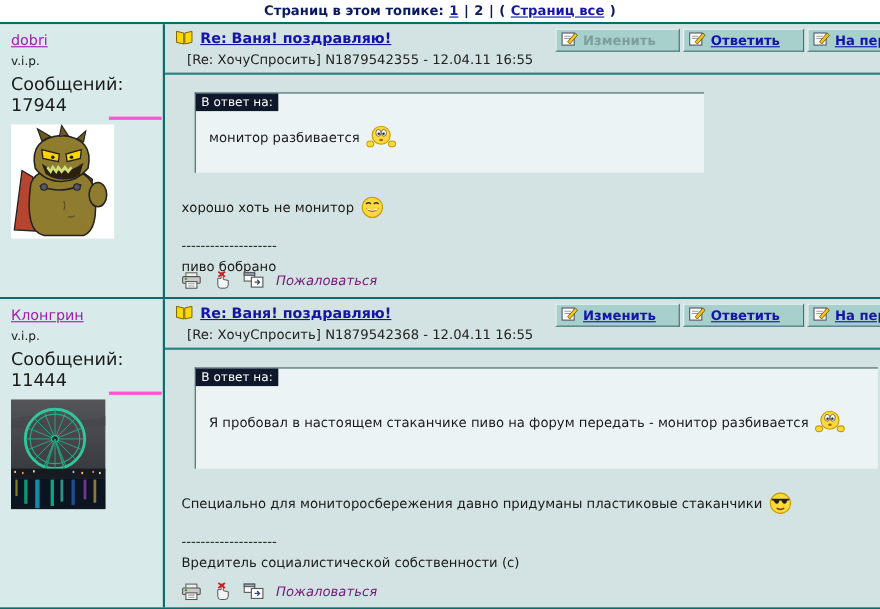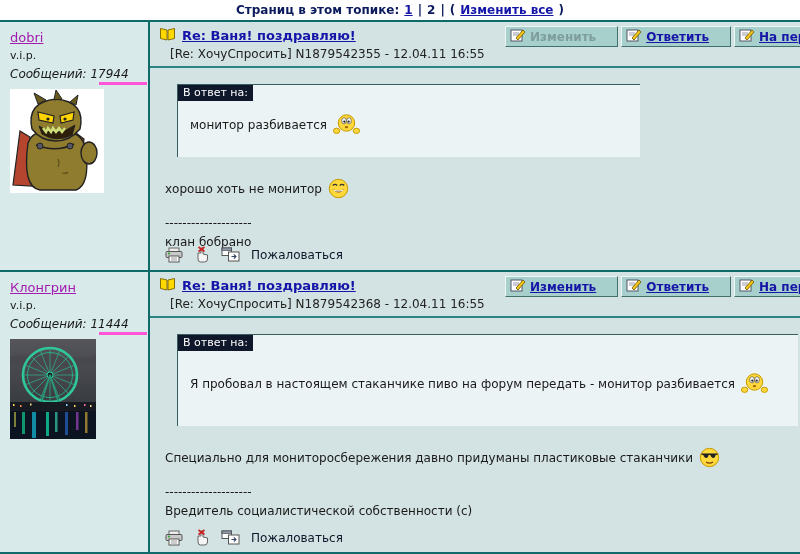--- a/index.html
+++ b/index.html
@@ -20,21 +20,21 @@
   .post-row { display: flex; border-bottom: 2px solid #0f6a6a; }
   .row1 { height: 250px; }
   .row2 { height: 282px; }
   
   .sidebar {
     width: 150px; min-width: 150px; background: #d9eaea;
     border-right: 2px solid #0f6a6a; padding: 8px 0 0 10px;
   }
   .username { color: #a21caf; text-decoration: underline; font-size: 13px; cursor: pointer; display: inline-block; }
   .rank { font-size: 11px; margin-top: 4px; }
-  .postcount { font-size: 12px; margin-top: 5px; font-style: italic; }
+  .postcount { font-size: 16px; margin-top: 5px; }
   .pink-underline { width: 48px; height: 3px; background: #ff55d6; margin: 1px 0 0 89px; }
   .avatar { margin-top: 4px; }
   .avatar svg { display: block; }
   
   .content { flex: 1; position: relative; overflow: hidden; background: #d3e2e2; }
   .post-header { padding: 5px 0 5px 9px; border-bottom: 2px solid #2a8480; position: relative; }
   .title-line { display: flex; align-items: center; gap: 6px; }
   .post-title { color: #1414a8; font-weight: bold; text-decoration: underline; font-size: 13px; cursor: pointer; white-space: nowrap; }
   .post-meta { margin: 3px 0 0 11px; font-size: 12px; color: #222; white-space: nowrap; }
   .buttons { position: absolute; top: 4px; left: 355px; display: flex; gap: 3px; }
@@ -62,34 +62,34 @@
   .quote-text { display: flex; align-items: center; gap: 6px; white-space: nowrap; }
   .q1 .quote-text { padding: 13px 8px 22px 12px; }
   .q2 .quote-text { padding: 22px 4px 32px 12px; }
   
   .body-text { margin: 21px 0 0 15px; display: flex; align-items: center; gap: 6px; white-space: nowrap; }
   .signature { margin: 15px 0 0 15px; line-height: 1.55; }
   .post-footer { position: absolute; left: 15px; display: flex; align-items: center; gap: 11px; }
   .row1 .post-footer { bottom: 7px; }
   .row2 .post-footer { bottom: 6px; }
   .post-footer .ico { cursor: pointer; display: inline-flex; }
-  .complain { color: #0f172a; font-size: 12px; cursor: pointer; }
+  .complain { color: #701a75; font-size: 12px; cursor: pointer; font-style: italic; }
   .emoticon { display: inline-flex; }
 </style>
 </head>
 <body>
 
 <div class="topbar">
   <span>Страниц в этом топике:</span>
   <a>1</a>
   <span>|</span>
   <span>2</span>
   <span>|</span>
   <span>(</span>
-    <a>Изменить все</a>
+    <a>Страниц все</a>
     <span>)</span>
 </div>
 
 <div class="post-row row1">
   <div class="sidebar">
     <a class="username">dobri</a>
     <div class="rank">v.i.p.</div>
     <div class="postcount"><span>Сообщений:</span> <span>17944</span></div>
     <div class="pink-underline"></div>
     <div class="avatar">
@@ -181,21 +181,21 @@
             <circle cx="10.5" cy="10.5" r="9.2" fill="#ffd93b" stroke="#c79a00"></circle>
             <path d="M4.8 7.5 Q7 5.2 9.2 7.5" stroke="#333" fill="none" stroke-width="1.3"></path>
             <path d="M11.8 7.5 Q14 5.2 16.2 7.5" stroke="#333" fill="none" stroke-width="1.3"></path>
             <path d="M4.5 11 Q10.5 18 16.5 11 Q10.5 13.8 4.5 11 Z" fill="#7a3b00"></path>
             <path d="M5.3 11.4 Q10.5 13.4 15.7 11.4 L15 12.7 Q10.5 14.4 6 12.7 Z" fill="#ffffff"></path>
           </svg>
       </span>
     </div>
     <div class="signature">
       <div>--------------------</div>
-      <div>клан бобрано</div>
+      <div>пиво бобрано</div>
     </div>
     <div class="post-footer">
       <span class="ico">
         <svg width="19" height="16" viewBox="0 0 19 16">
             <rect x="4" y="1" width="10" height="4.5" fill="#eee" stroke="#666"></rect>
             <rect x="1" y="4.5" width="16" height="6" rx="1" fill="#c9c9c9" stroke="#555"></rect>
             <circle cx="4" cy="6.5" r="1.1" fill="#2aa52a"></circle>
             <rect x="4" y="9" width="10" height="6" fill="#fff" stroke="#555"></rect>
             <line x1="6" y1="11" x2="12" y2="11" stroke="#999"></line>
             <line x1="6" y1="13" x2="12" y2="13" stroke="#999"></line>

